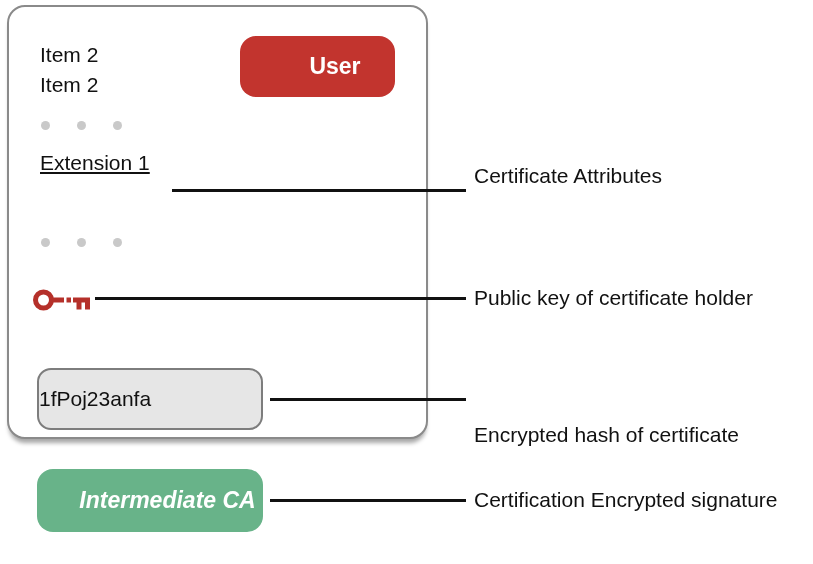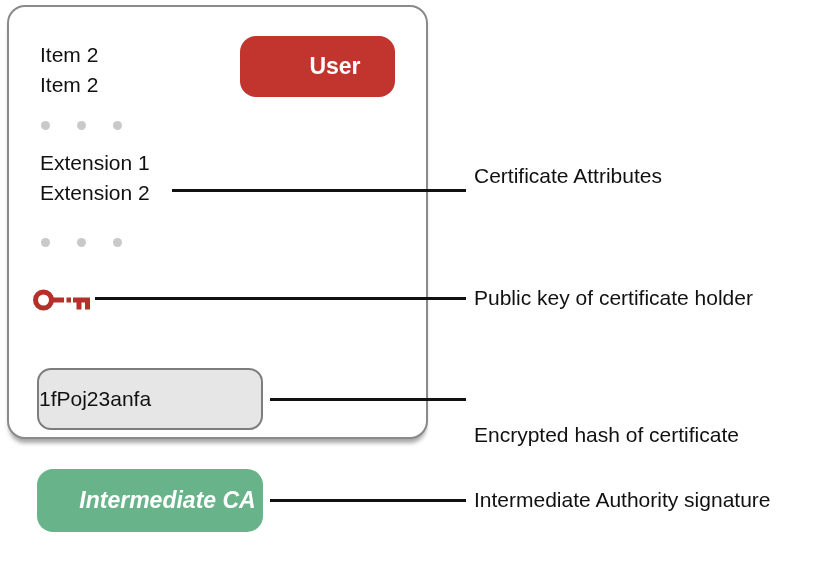--- a/index.html
+++ b/index.html
@@ -107,23 +107,22 @@
       <div>Item 2</div>
       <div>Item 2</div>
     </div>
 
     <div class="dots row1" style="left:32px; top:114px;">
       <div class="dot"></div>
       <div class="dot"></div>
       <div class="dot"></div>
     </div>
 
-    <div class="txt" style="left:31px; top:141px;">
+    <div class="txt" style="left:31px; top:141px;text-decoration:underline;">
       <div>Extension 1</div>
-      <div>Extension 2</div>
     </div>
 
     <div class="dots row2" style="left:32px; top:231px;">
       <div class="dot"></div>
       <div class="dot"></div>
       <div class="dot"></div>
     </div>
 
   </div>
 
@@ -149,15 +148,15 @@
   </div>
 
   <div class="conn l1"></div>
   <div class="conn l2"></div>
   <div class="conn l3"></div>
   <div class="conn l4"></div>
 
   <div class="label a1">Certificate Attributes</div>
   <div class="label a2">Public key of certificate holder</div>
   <div class="label a3">Encrypted hash of certificate</div>
-  <div class="label a4">Intermediate Authority signature</div>
+  <div class="label a4">Certification Encrypted signature</div>
 
 </div>
 
 </body></html>

